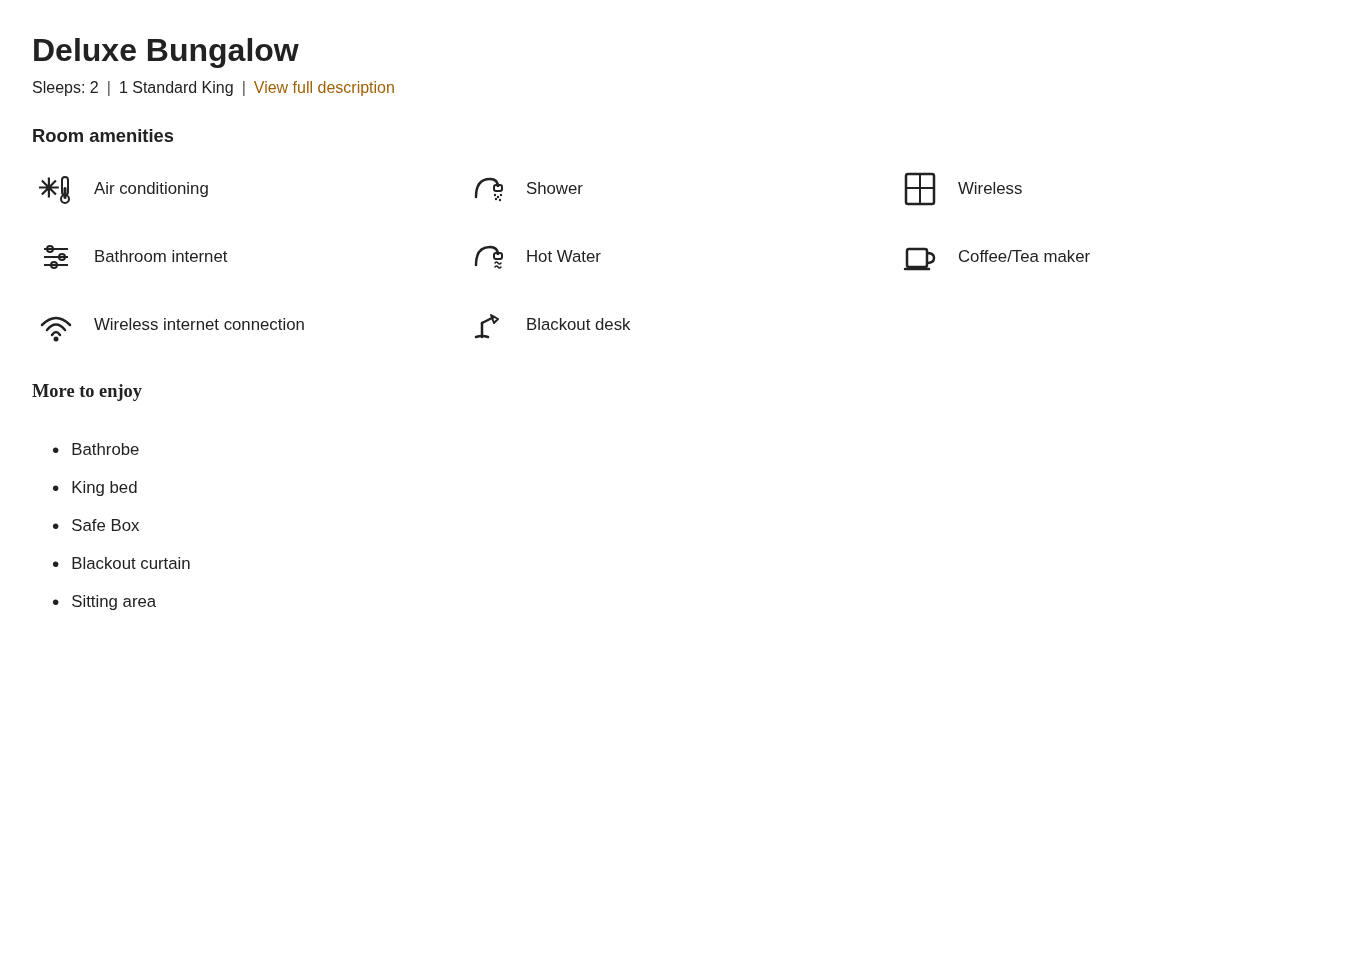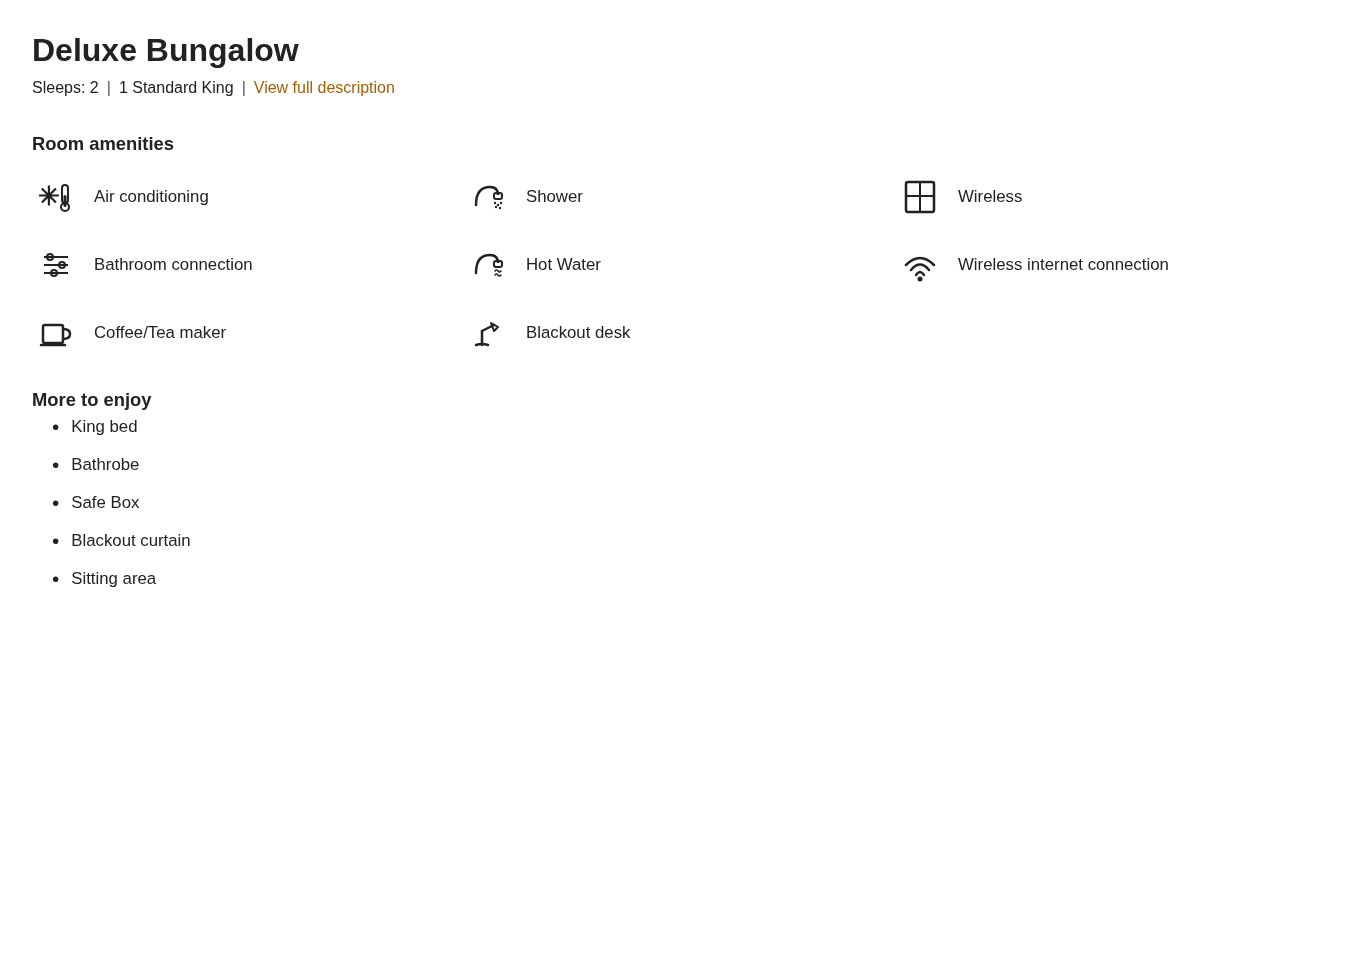--- a/index.html
+++ b/index.html
@@ -11,21 +11,21 @@
       max-width: 1360px;
     }
     .room-title {
       font-size: 2rem;
       font-weight: 900;
       margin-bottom: 10px;
     }
     .room-subtitle {
       font-size: 1rem;
       color: #222;
-      margin-bottom: 36px;
+      margin-bottom: 28px;
       display: flex;
       align-items: flex-start;
       gap: 8px;
     }
     .room-subtitle .link {
       color: #a16207;
       text-decoration: none;
       cursor: pointer;
     }
     .room-subtitle .sep {
@@ -56,21 +56,22 @@
       justify-content: center;
       font-size: 2rem;
     }
     .amenity-label {
       font-size: 1.05rem;
       color: #222;
     }
     .more-section-title {
       font-size: 1.15rem;
       font-weight: 800;
-      margin-bottom: 4px;
+      margin-bottom: 36px;
+      font-family: Liberation Serif, serif;
     }
     .enjoy-list {
       list-style: none;
       padding: 0;
     }
     .enjoy-list li {
       display: flex;
       align-items: center;
       gap: 12px;
       font-size: 1.05rem;
@@ -155,84 +156,84 @@
         <svg class="svg-icon" viewBox="0 0 40 40" fill="none" xmlns="http://www.w3.org/2000/svg">
 
           <line x1="8" y1="12" x2="32" y2="12" stroke="#222" stroke-width="2"></line>
           <circle cx="14" cy="12" r="3" fill="none" stroke="#222" stroke-width="2"></circle>
           <line x1="8" y1="20" x2="32" y2="20" stroke="#222" stroke-width="2"></line>
           <circle cx="26" cy="20" r="3" fill="none" stroke="#222" stroke-width="2"></circle>
           <line x1="8" y1="28" x2="32" y2="28" stroke="#222" stroke-width="2"></line>
           <circle cx="18" cy="28" r="3" fill="none" stroke="#222" stroke-width="2"></circle>
         </svg>
       </span>
-      <span class="amenity-label">Bathroom connection</span>
+      <span class="amenity-label">Bathroom internet</span>
     </div>
 
     <div class="amenity-item">
       <span class="amenity-icon">
         <svg class="svg-icon" viewBox="0 0 40 40" fill="none" xmlns="http://www.w3.org/2000/svg">
           <path d="M8 28 Q8 10 22 10" stroke="#222" stroke-width="2.5" fill="none" stroke-linecap="round"></path>
           <path d="M22 10 Q30 10 30 18" stroke="#222" stroke-width="2.5" fill="none"></path>
           <rect x="26" y="16" width="8" height="6" rx="2" fill="none" stroke="#222" stroke-width="2"></rect>
 
           <path d="M27 26 Q28.5 24 30 26 Q31.5 28 33 26" stroke="#222" stroke-width="1.5" fill="none" stroke-linecap="round"></path>
           <path d="M27 30 Q28.5 28 30 30 Q31.5 32 33 30" stroke="#222" stroke-width="1.5" fill="none" stroke-linecap="round"></path>
         </svg>
       </span>
       <span class="amenity-label">Hot Water</span>
+    </div>
+
+    <div class="amenity-item">
+      <span class="amenity-icon">
+        <svg class="svg-icon" viewBox="0 0 40 40" fill="none" xmlns="http://www.w3.org/2000/svg">
+
+          <rect x="7" y="12" width="20" height="18" rx="2" fill="none" stroke="#222" stroke-width="2.5"></rect>
+
+          <path d="M27 16 Q34 16 34 21 Q34 26 27 26" stroke="#222" stroke-width="2.5" fill="none"></path>
+
+          <line x1="5" y1="32" x2="29" y2="32" stroke="#222" stroke-width="2.5" stroke-linecap="round"></line>
+        </svg>
+      </span>
+      <span class="amenity-label">Coffee/Tea maker</span>
     </div>
 
     <div class="amenity-item">
       <span class="amenity-icon">
         <svg class="svg-icon" viewBox="0 0 40 40" fill="none" xmlns="http://www.w3.org/2000/svg">
           <path d="M6 20 Q20 6 34 20" stroke="#222" stroke-width="2.5" fill="none" stroke-linecap="round"></path>
           <path d="M11 25 Q20 14 29 25" stroke="#222" stroke-width="2.5" fill="none" stroke-linecap="round"></path>
           <path d="M16 30 Q20 24 24 30" stroke="#222" stroke-width="2.5" fill="none" stroke-linecap="round"></path>
           <circle cx="20" cy="34" r="2.5" fill="#222"></circle>
         </svg>
       </span>
       <span class="amenity-label">Wireless internet connection</span>
     </div>
 
     <div class="amenity-item">
       <span class="amenity-icon">
         <svg class="svg-icon" viewBox="0 0 40 40" fill="none" xmlns="http://www.w3.org/2000/svg">
 
-          <rect x="7" y="12" width="20" height="18" rx="2" fill="none" stroke="#222" stroke-width="2.5"></rect>
-
-          <path d="M27 16 Q34 16 34 21 Q34 26 27 26" stroke="#222" stroke-width="2.5" fill="none"></path>
-
-          <line x1="5" y1="32" x2="29" y2="32" stroke="#222" stroke-width="2.5" stroke-linecap="round"></line>
-        </svg>
-      </span>
-      <span class="amenity-label">Coffee/Tea maker</span>
-    </div>
-
-    <div class="amenity-item">
-      <span class="amenity-icon">
-        <svg class="svg-icon" viewBox="0 0 40 40" fill="none" xmlns="http://www.w3.org/2000/svg">
-
           <line x1="14" y1="32" x2="14" y2="18" stroke="#222" stroke-width="2.5" stroke-linecap="round"></line>
 
           <line x1="14" y1="18" x2="26" y2="12" stroke="#222" stroke-width="2.5" stroke-linecap="round"></line>
 
           <path d="M23 10 L30 14 L26 18 Z" fill="none" stroke="#222" stroke-width="2" stroke-linejoin="round"></path>
 
           <path d="M8 32 Q14 30 20 32" stroke="#222" stroke-width="2.5" fill="none" stroke-linecap="round"></path>
         </svg>
       </span>
       <span class="amenity-label">Blackout desk</span>
     </div>
 
   </div>
 </div>
 
 <div>
   <div class="more-section-title">More to enjoy</div>
   <ul class="enjoy-list" id="enjoy-list-container">
-  <li>King bed</li>
-      <li>Bathrobe</li>
+  <li>Bathrobe</li>
+      <li>King bed</li>
       <li>Safe Box</li>
       <li>Blackout curtain</li>
       <li>Sitting area</li>
     </ul>
 </div>
 
 </body></html>

